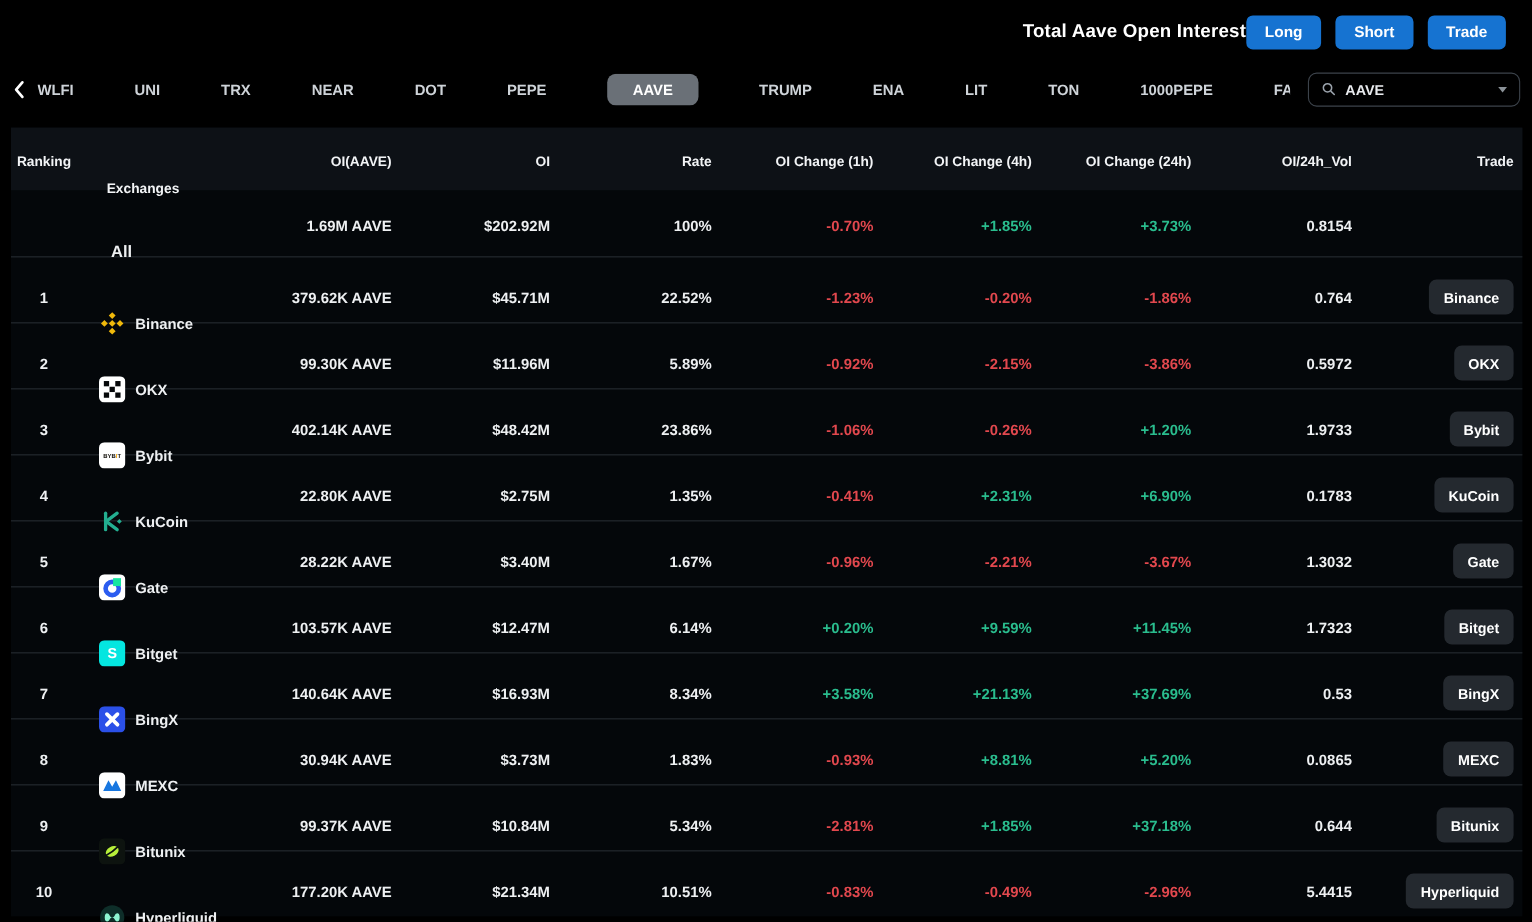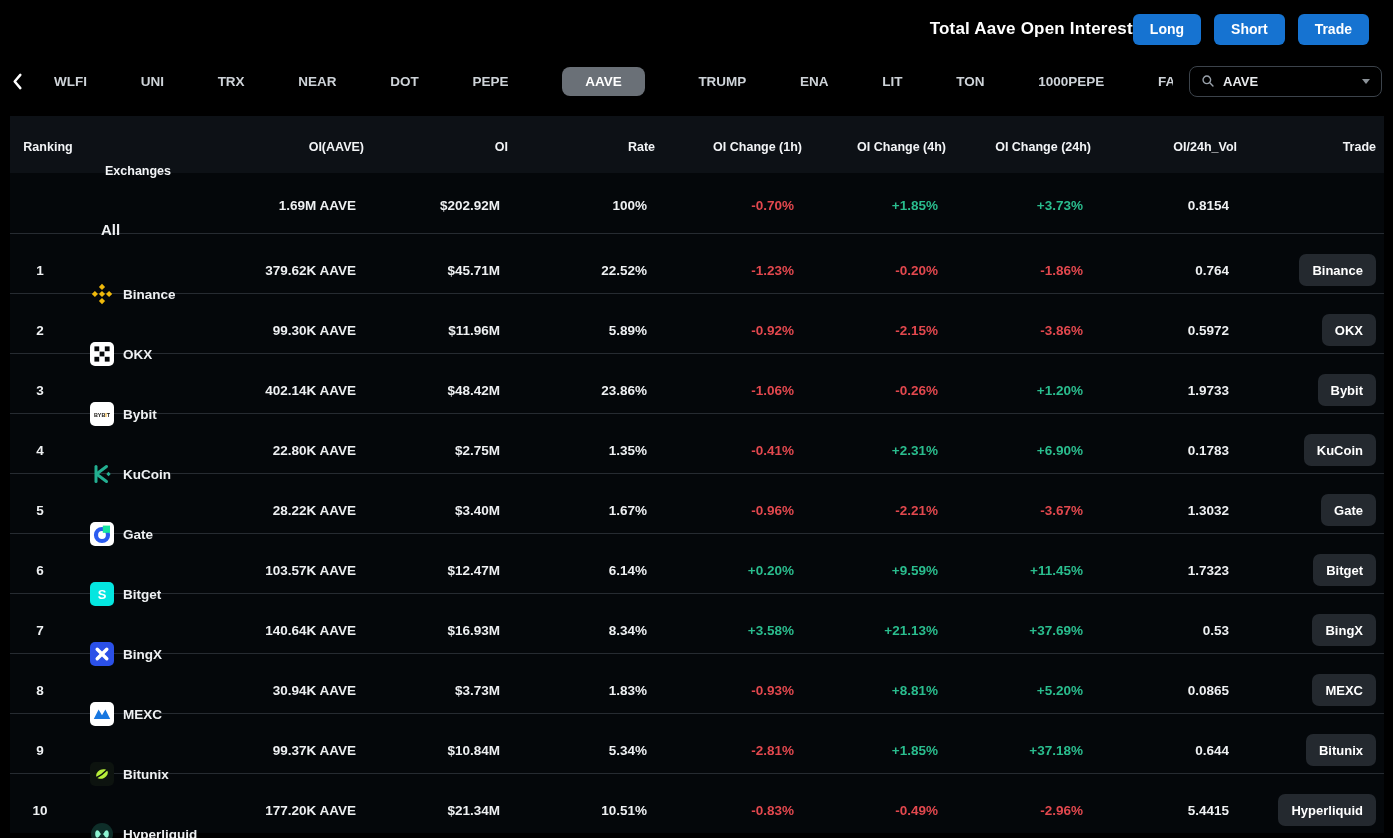--- a/index.html
+++ b/index.html
@@ -12,39 +12,39 @@
   .page-title { font-size:17px; font-weight:700; color:#fff; letter-spacing:.2px; }
   .topbar-buttons { display:flex; gap:13px; }
   .blue-btn { background:var(--blue,#1673d1); color:#fff; border:none; border-radius:6px;
               height:31px; padding:7px 17px; font-size:14px; font-weight:700;
               font-family:inherit; cursor:pointer; }
 
   
   .tabbar { display:flex; align-items:center; height:46px; padding:0 11px; gap:10px; }
   .chevron-wrap { display:flex; align-items:center; cursor:pointer; flex:0 0 auto; }
   .tabs { flex:1; display:flex; align-items:center; justify-content:space-between;
-          overflow:hidden; margin-right:6px;margin-left:20px; }
+          overflow:hidden; margin-right:6px; }
   .tab { font-size:13.5px; font-weight:700; color:#ced3d8; padding:7px 0;
          white-space:nowrap; cursor:pointer; }
   .tab.selected { background:var(--pill,#6a7077); color:#fff; border-radius:8px;
                   padding:7px 23px; }
   .tab.clipped { max-width:15px; overflow:hidden; }
   .searchbox { flex:0 0 auto; width:193px; height:31px; border:1px solid #3c434b;
                border-radius:8px; display:flex; align-items:center; gap:8px;
                padding:0 11px; cursor:pointer; }
   .searchbox .val { font-size:13px; font-weight:700; color:#e8eaed; }
   .caret-down { margin-left:auto; width:0; height:0; border-left:4px solid transparent;
                 border-right:4px solid transparent; border-top:5px solid #8b9298; }
 
   
   .table-wrap { margin:12px 9px 0 10px; background:#04070a; }
   .trow { display:grid;
           grid-template-columns:60px 150px 136px 144px 147px 147px 144px 145px 146px 1fr;
           align-items:center; height:60px; }
-  .thead { background:#0d1116; height:57px;padding-left:8px; }
+  .thead { background:#0d1116; height:57px; }
   .thead .cell { font-size:12.5px; font-weight:700; color:#f2f4f6; }
   .cell { font-size:13.5px; font-weight:700; color:#eef0f2; }
   .c-rank  { text-align:center; }
   .c-exch  { display:flex; align-items:center; gap:9px; padding-left:20px;margin-top:48px; }
   .c-num   { text-align:right; }
   .c-trade { text-align:right; padding-right:8px; }
   .body-row { border-top:1px solid #262b31; }
   .body-row:first-child { border-top:none; }
   .exch-icon { width:24px; height:24px; display:flex; align-items:center;
                justify-content:center; flex:0 0 auto; }

